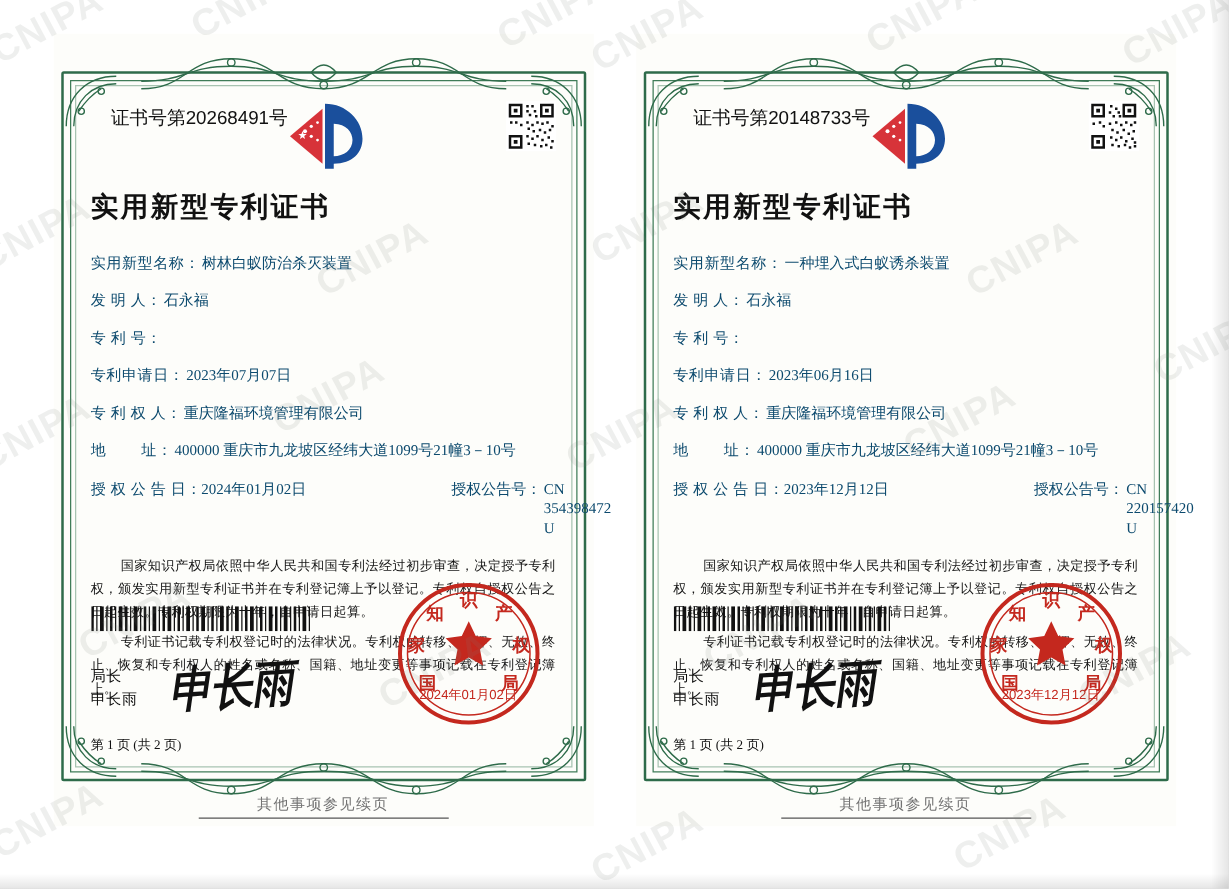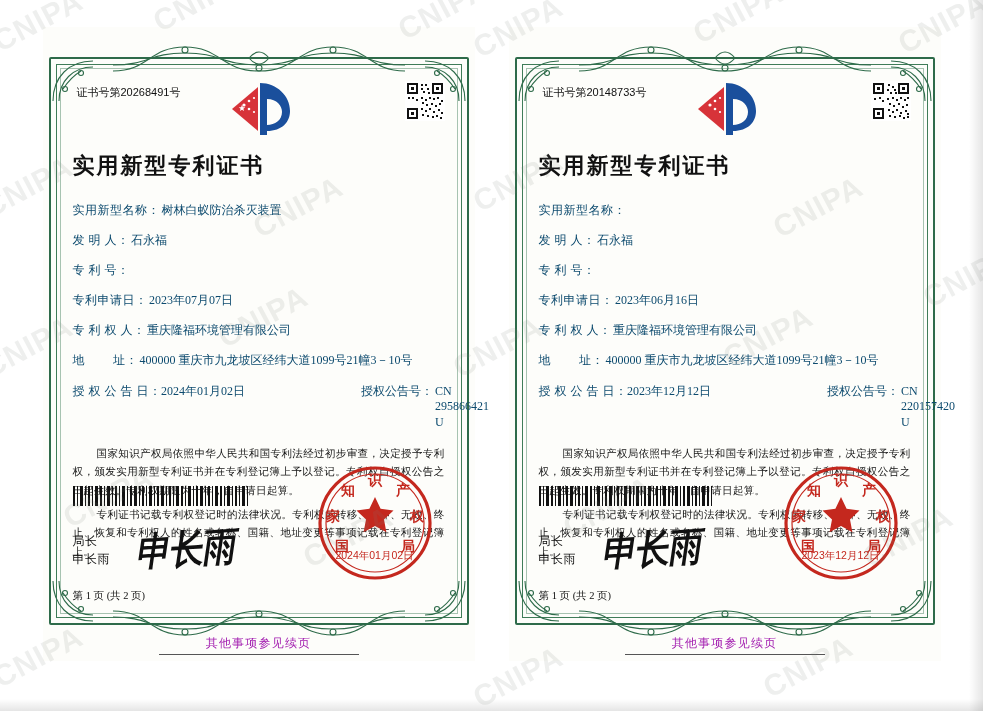--- a/index.html
+++ b/index.html
@@ -104,22 +104,22 @@
     position: absolute;
     left: 30px; right: 30px; top: 52px; bottom: 56px;
     z-index: 3;
   }
   .head-row {
     position: relative;
     height: 66px;
   }
   .cert-no {
     position: absolute;
-    left: 4px; top: 6px;
-    font-size: 11px;
+    left: 16px; top: 6px;
+    font-size: 15px;
     color: #111;
     font-family: "Liberation Sans", sans-serif;
   }
   .logo {
     position: absolute;
     left: 50%;
     transform: translateX(-50%);
     top: 0;
     width: 78px;
     height: 60px;
@@ -233,21 +233,21 @@
     color: #111;
   }
   .note-strip {
     position: absolute;
     left: 50%;
     transform: translateX(-50%);
     bottom: 6px;
     width: 200px;
     text-align: center;
     font-size: 12px;
-    color: #a21caf;
+    color: #737373;
     letter-spacing: 1.2px;
     border-bottom: 1px solid #555;
     padding-bottom: 2px;
     z-index: 6;
   }
   .shadow-right {
     position: absolute;
     right: 0; top: 0;
     width: 14px; height: 711px;
     background: linear-gradient(to right, rgba(0,0,0,0.0), rgba(0,0,0,0.10));
@@ -451,21 +451,21 @@
             <span class="f-label">地        址</span>
             <span class="f-sep">：</span>
             <span class="f-val">400000 重庆市九龙坡区经纬大道1099号21幢3－10号</span>
           </div>
           <div class="field two-col">
             <span class="f-label">授 权 公 告 日</span>
             <span class="f-sep">：</span>
             <span class="f-val-left">2024年01月02日</span>
             <span class="f-label2">授权公告号</span>
             <span class="f-sep">：</span>
-            <span class="f-val2">CN 295866421 U</span>
+            <span class="f-val2">CN 354398472 U</span>
           </div>
         </div>
 
         <div class="para">国家知识产权局依照中华人民共和国专利法经过初步审查，决定授予专利权，颁发实用新型专利证书并在专利登记簿上予以登记。专利权自授权公告之日起生效。专利权期限为十年，自申请日起算。</div>
         <div class="para second">专利证书记载专利权登记时的法律状况。专利权的转移、质押、无效、终止、恢复和专利权人的姓名或名称、国籍、地址变更等事项记载在专利登记簿上。</div>
 
         <div class="sign-area">
           <svg class="barcode" viewBox="0 0 175 20" preserveAspectRatio="none">
             <g fill="#111">
               <rect x="0" y="0" width="2" height="20"></rect>
@@ -666,20 +666,21 @@
             </svg>
           </div>
         </div>
 
         <div class="title">实用新型专利证书</div>
 
         <div class="fields">
           <div class="field">
             <span class="f-label">实用新型名称</span>
             <span class="f-sep">：</span>
+            <span class="f-val">一种埋入式白蚁诱杀装置</span>
           </div>
           <div class="field">
             <span class="f-label">发 明 人</span>
             <span class="f-sep">：</span>
             <span class="f-val">石永福</span>
           </div>
           <div class="field">
             <span class="f-label">专 利 号</span>
             <span class="f-sep">：</span>
           </div>

